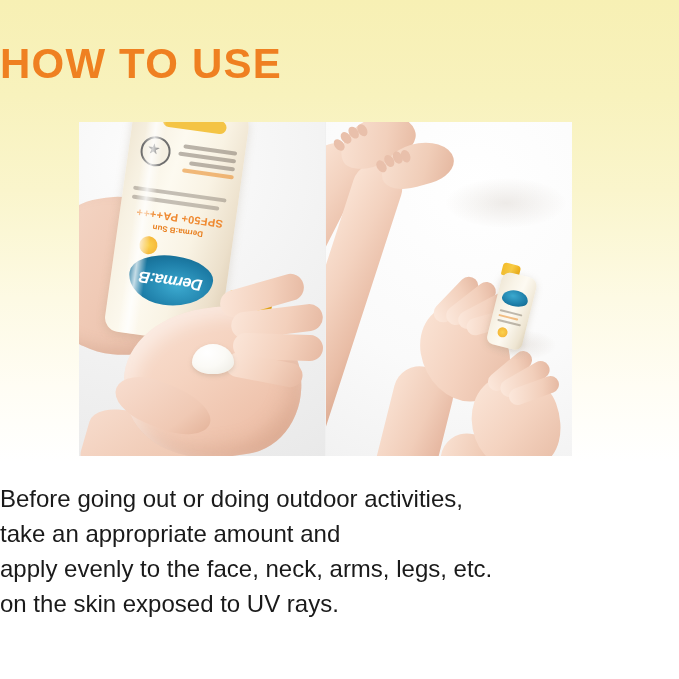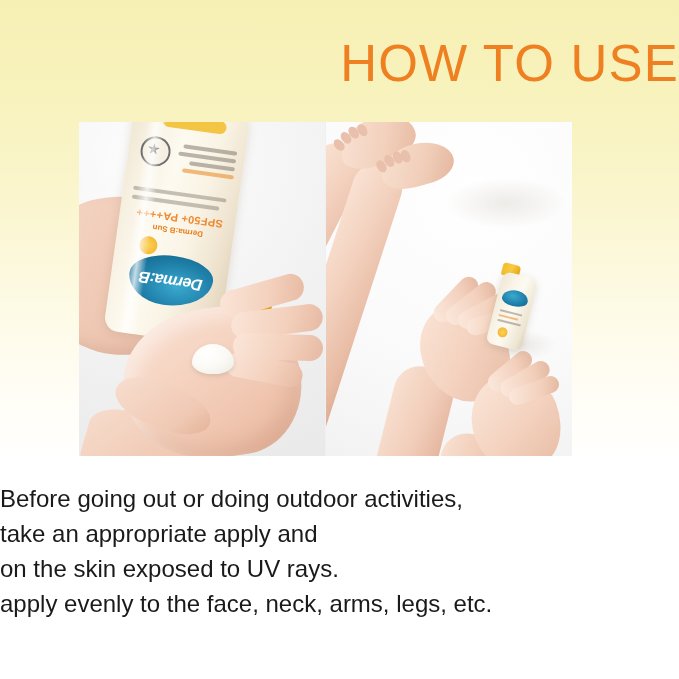--- a/index.html
+++ b/index.html
@@ -28,23 +28,23 @@
         #ffffff 100%);
     overflow: hidden;
   }
 
   
   #title {
     position: absolute;
     left: 0;
     top: 41px;
     width: 679px;
-    text-align: right;
-    font-size: 51px;
-    font-weight: normal;
+    text-align: left;
+    font-size: 42px;
+    font-weight: bold;
     letter-spacing: 1.2px;
     color: #ef8021;
     font-family: "Liberation Sans", sans-serif;
     line-height: 46px;
     white-space: nowrap;
   }
 
   
   #photo-band {
     position: absolute;
@@ -525,18 +525,18 @@
         <div class="r-b-line r-bl1"></div>
         <div class="r-b-line r-bl2"></div>
         <div class="r-b-line r-bl3"></div>
         <div class="r-b-sun"></div>
       </div>
     </div>
   </div>
 
   <div id="body-copy">
     <div>Before going out or doing outdoor activities,</div>
-    <div>take an appropriate apply and</div>
+    <div>take an appropriate amount and</div>
+    <div>apply evenly to the face, neck, arms, legs, etc.</div>
     <div>on the skin exposed to UV rays.</div>
-    <div>apply evenly to the face, neck, arms, legs, etc.</div>
   </div>
 
 </div>
 
 </body></html>

